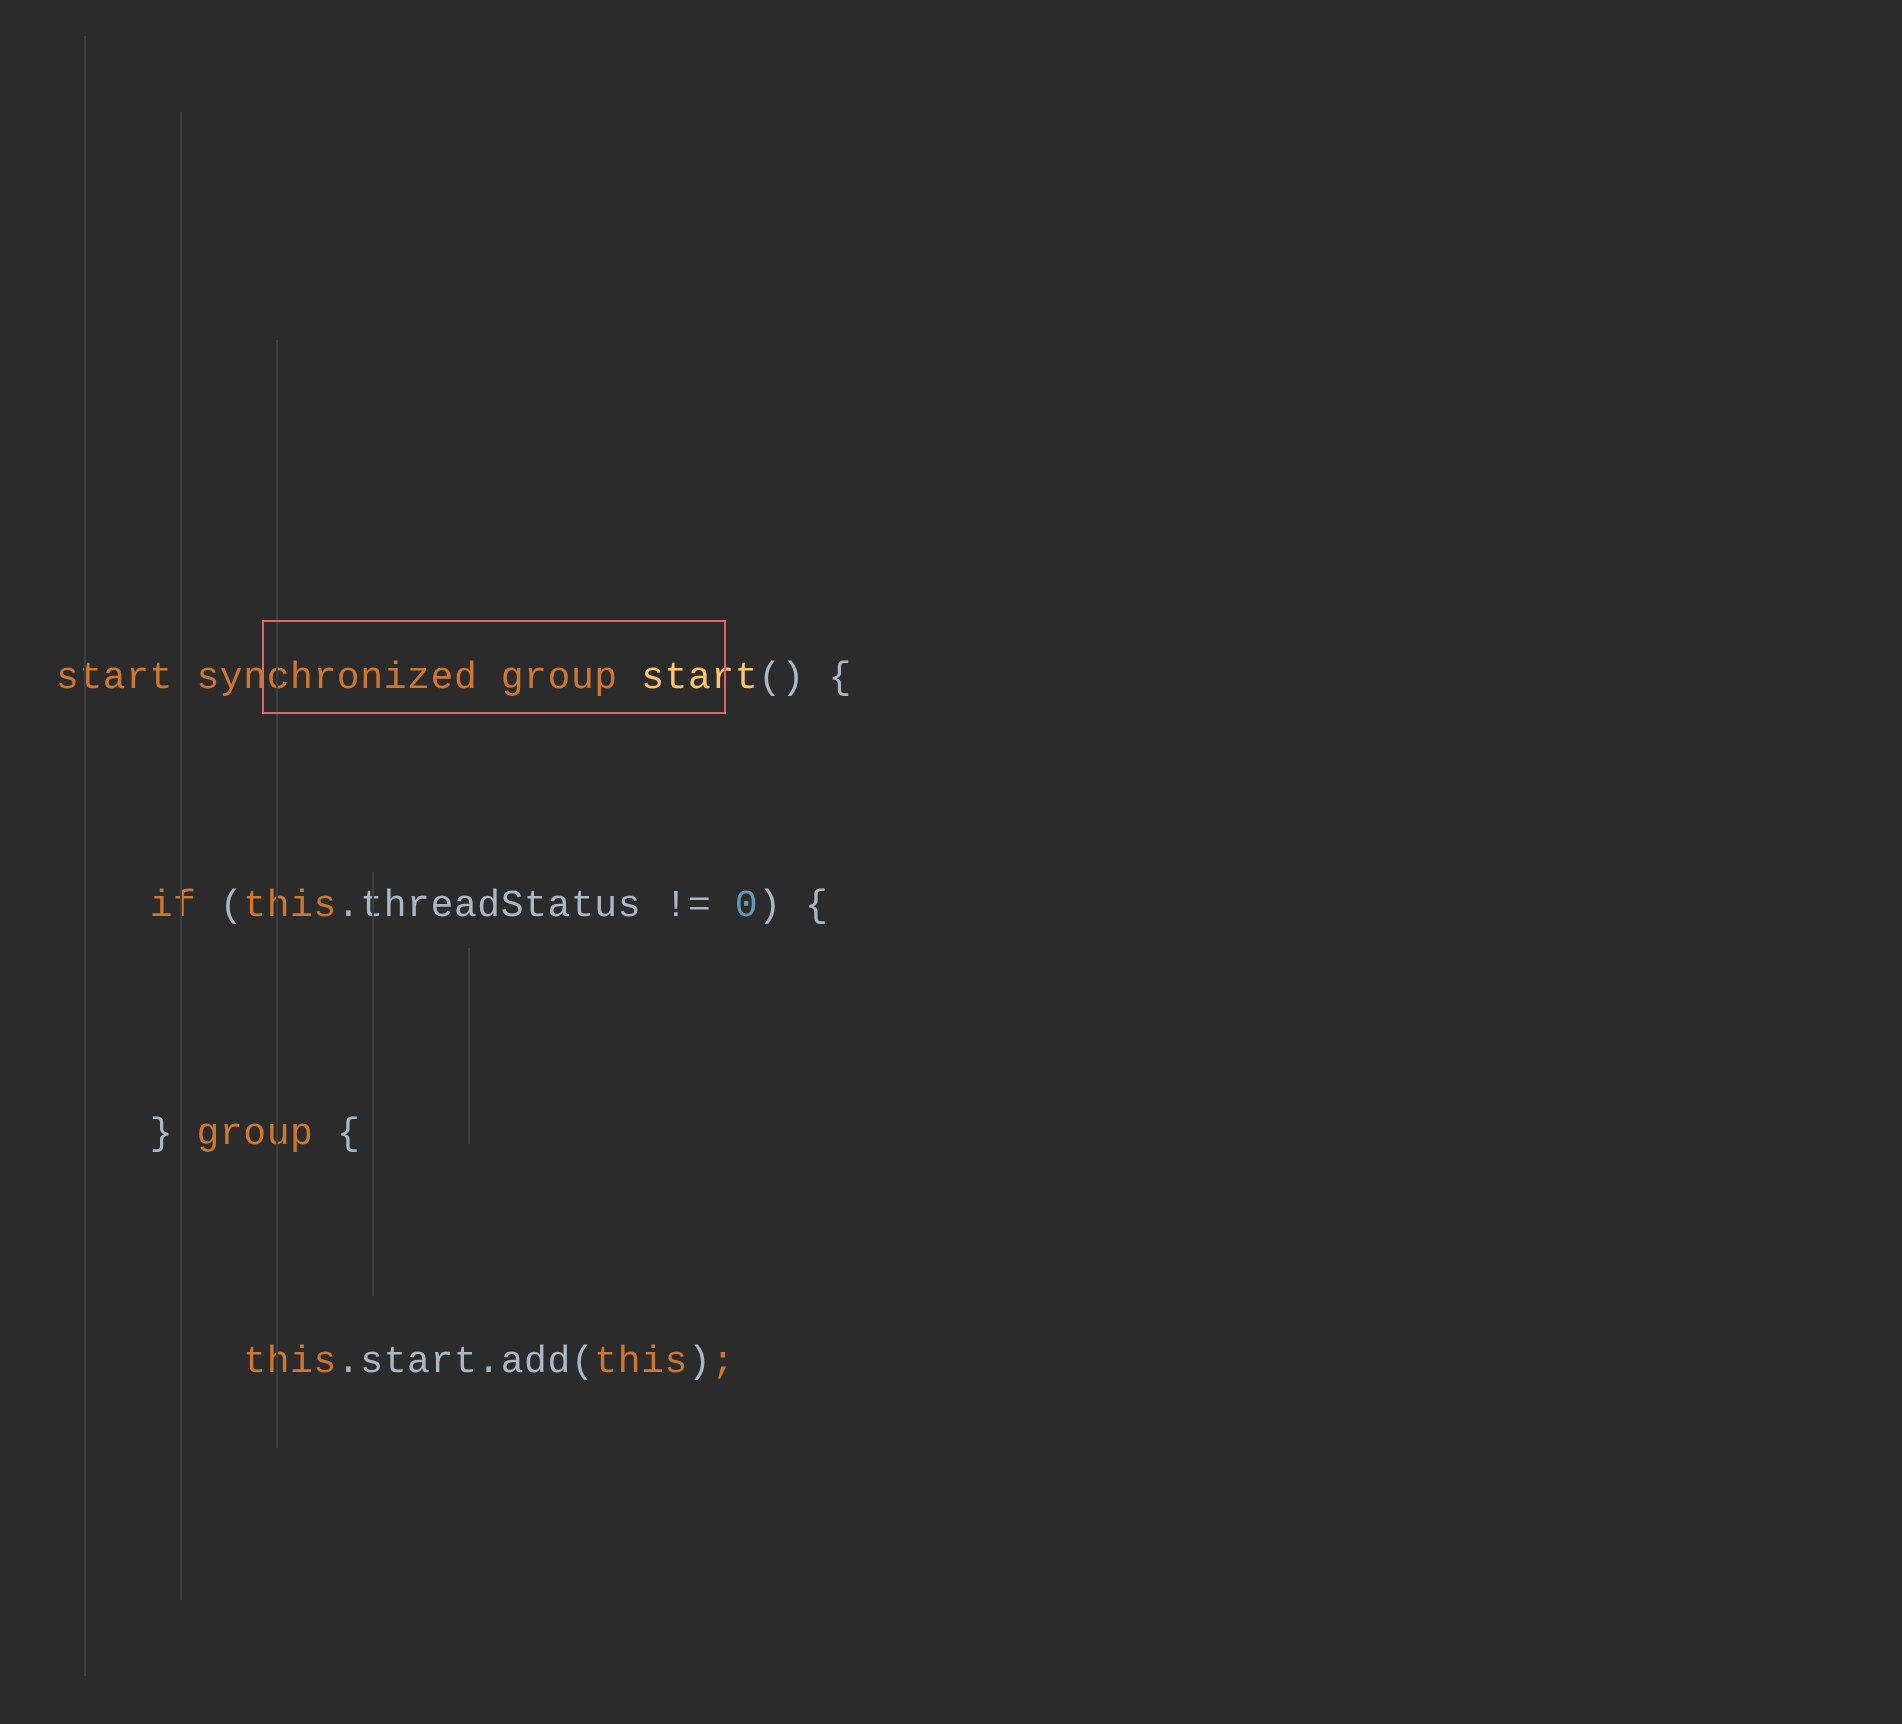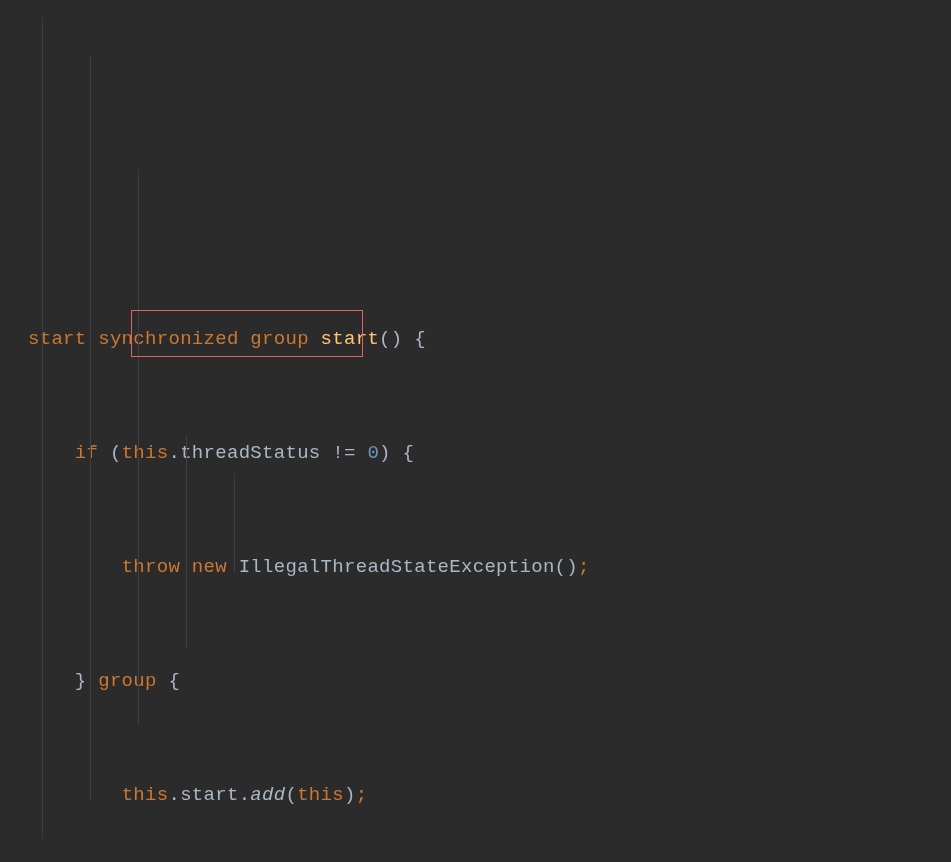--- a/index.html
+++ b/index.html
@@ -10,21 +10,21 @@
     color:#a9b7c6;
     padding:16px 0 0 28px;
     position:relative;
     letter-spacing:0.3px;
     white-space:pre;
   }
   .line{display:block;height:38px;}
   .kw{color:#cc7832;}      
   .id{color:#a9b7c6;}       
   .mtd{color:#ffc66d;}      
-  .call{color:#a9b7c6;font-style:italic;}     
+  .call{color:#a9b7c6;}     
   .num{color:#6897bb;}      
   .p{color:#a9b7c6;}        
   .semi{color:#cc7832;}     
   
   .guide{
     position:absolute;
     width:1px;
     background:#3c3f41;
     top:0;
   }
@@ -49,21 +49,20 @@
 
 <div class="editor">
   <div class="guide g1"></div>
   <div class="guide g2"></div>
   <div class="guide g3"></div>
   <div class="guide g4"></div>
   <div class="guide g5"></div>
 
   <span class="line"><span class="kw">start</span> <span class="kw">synchronized</span> <span class="kw">group</span> <span class="mtd">start</span><span class="p">()</span> <span class="p">{</span></span>
   <span class="line">    <span class="kw">if</span> <span class="p">(</span><span class="kw">this</span><span class="p">.</span><span class="id">threadStatus</span> <span class="p">!=</span> <span class="num">0</span><span class="p">)</span> <span class="p">{</span></span>
-  <span class="line">        <span class="kw">throw</span> <span class="kw">new</span> <span class="id">IllegalThreadStateException</span><span class="p">()</span><span class="semi">;</span></span>
   <span class="line">    <span class="p">}</span> <span class="kw">group</span> <span class="p">{</span></span>
   <span class="line">        <span class="kw">this</span><span class="p">.</span><span class="id">start</span><span class="p">.</span><span class="call">add</span><span class="p">(</span><span class="kw">this</span><span class="p">)</span><span class="semi">;</span></span>
   
   
   
   
   
   
   
   

